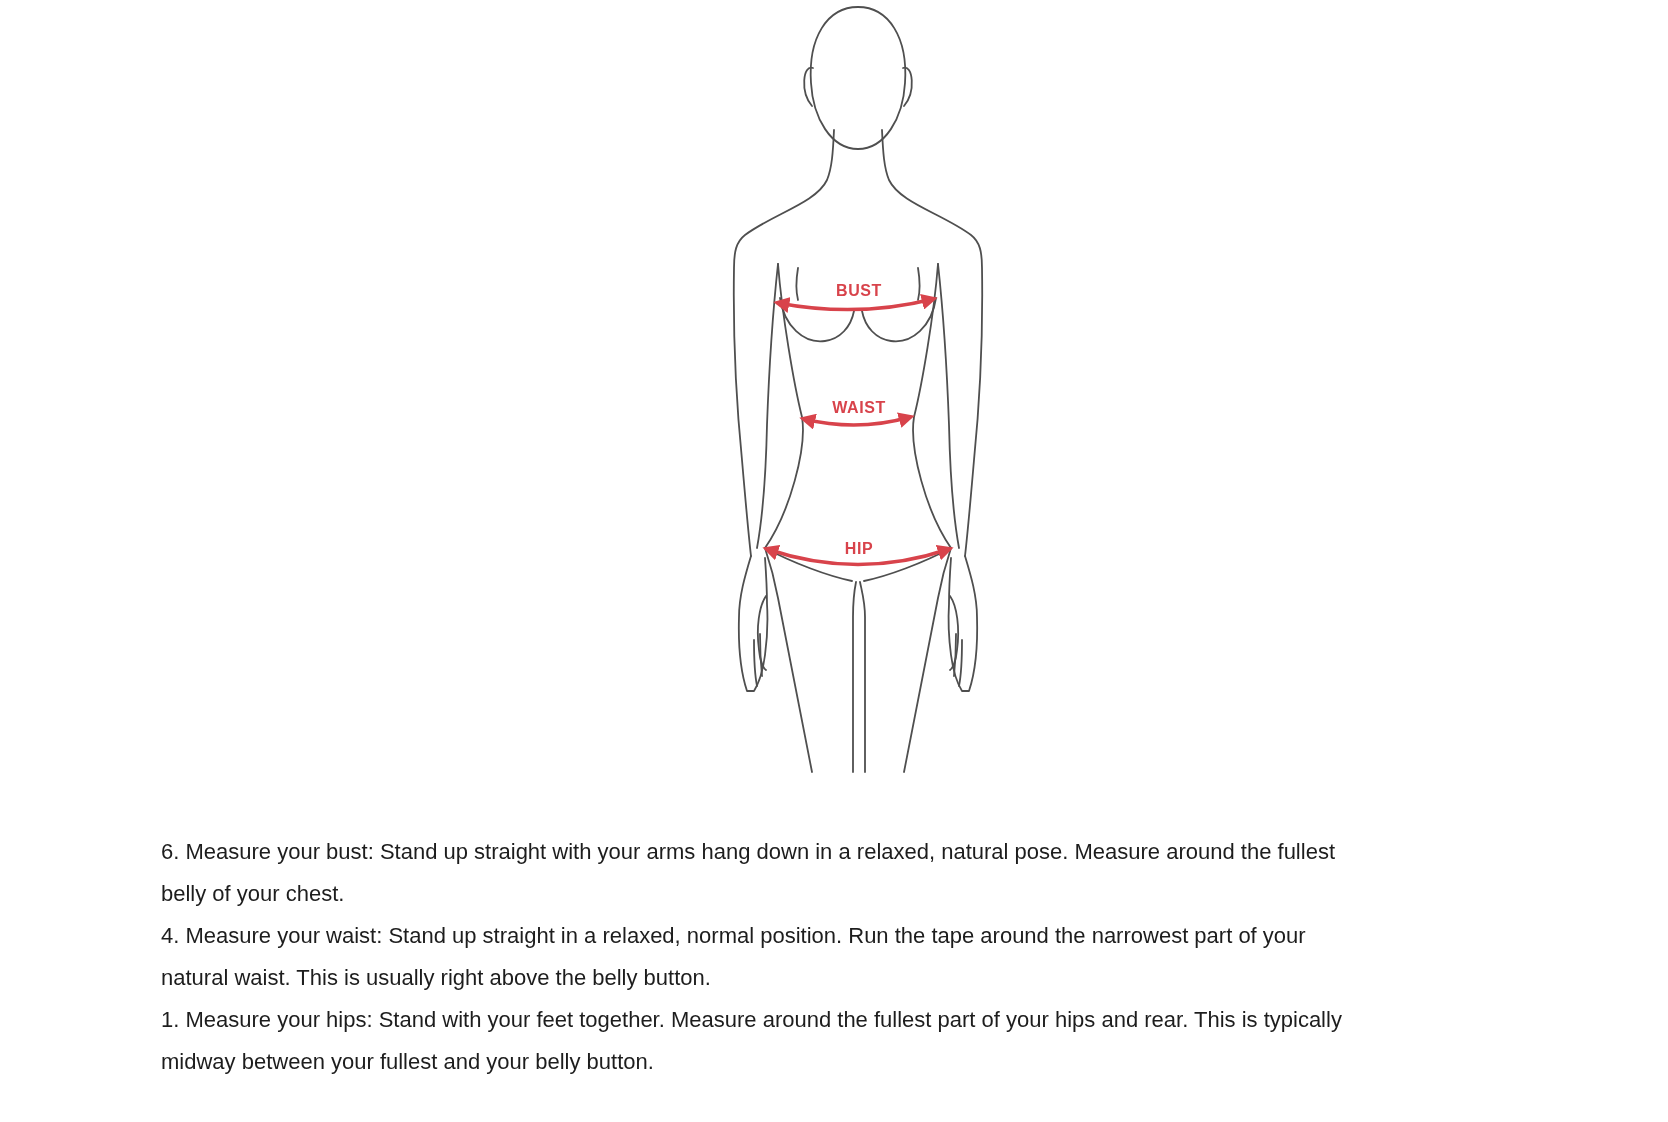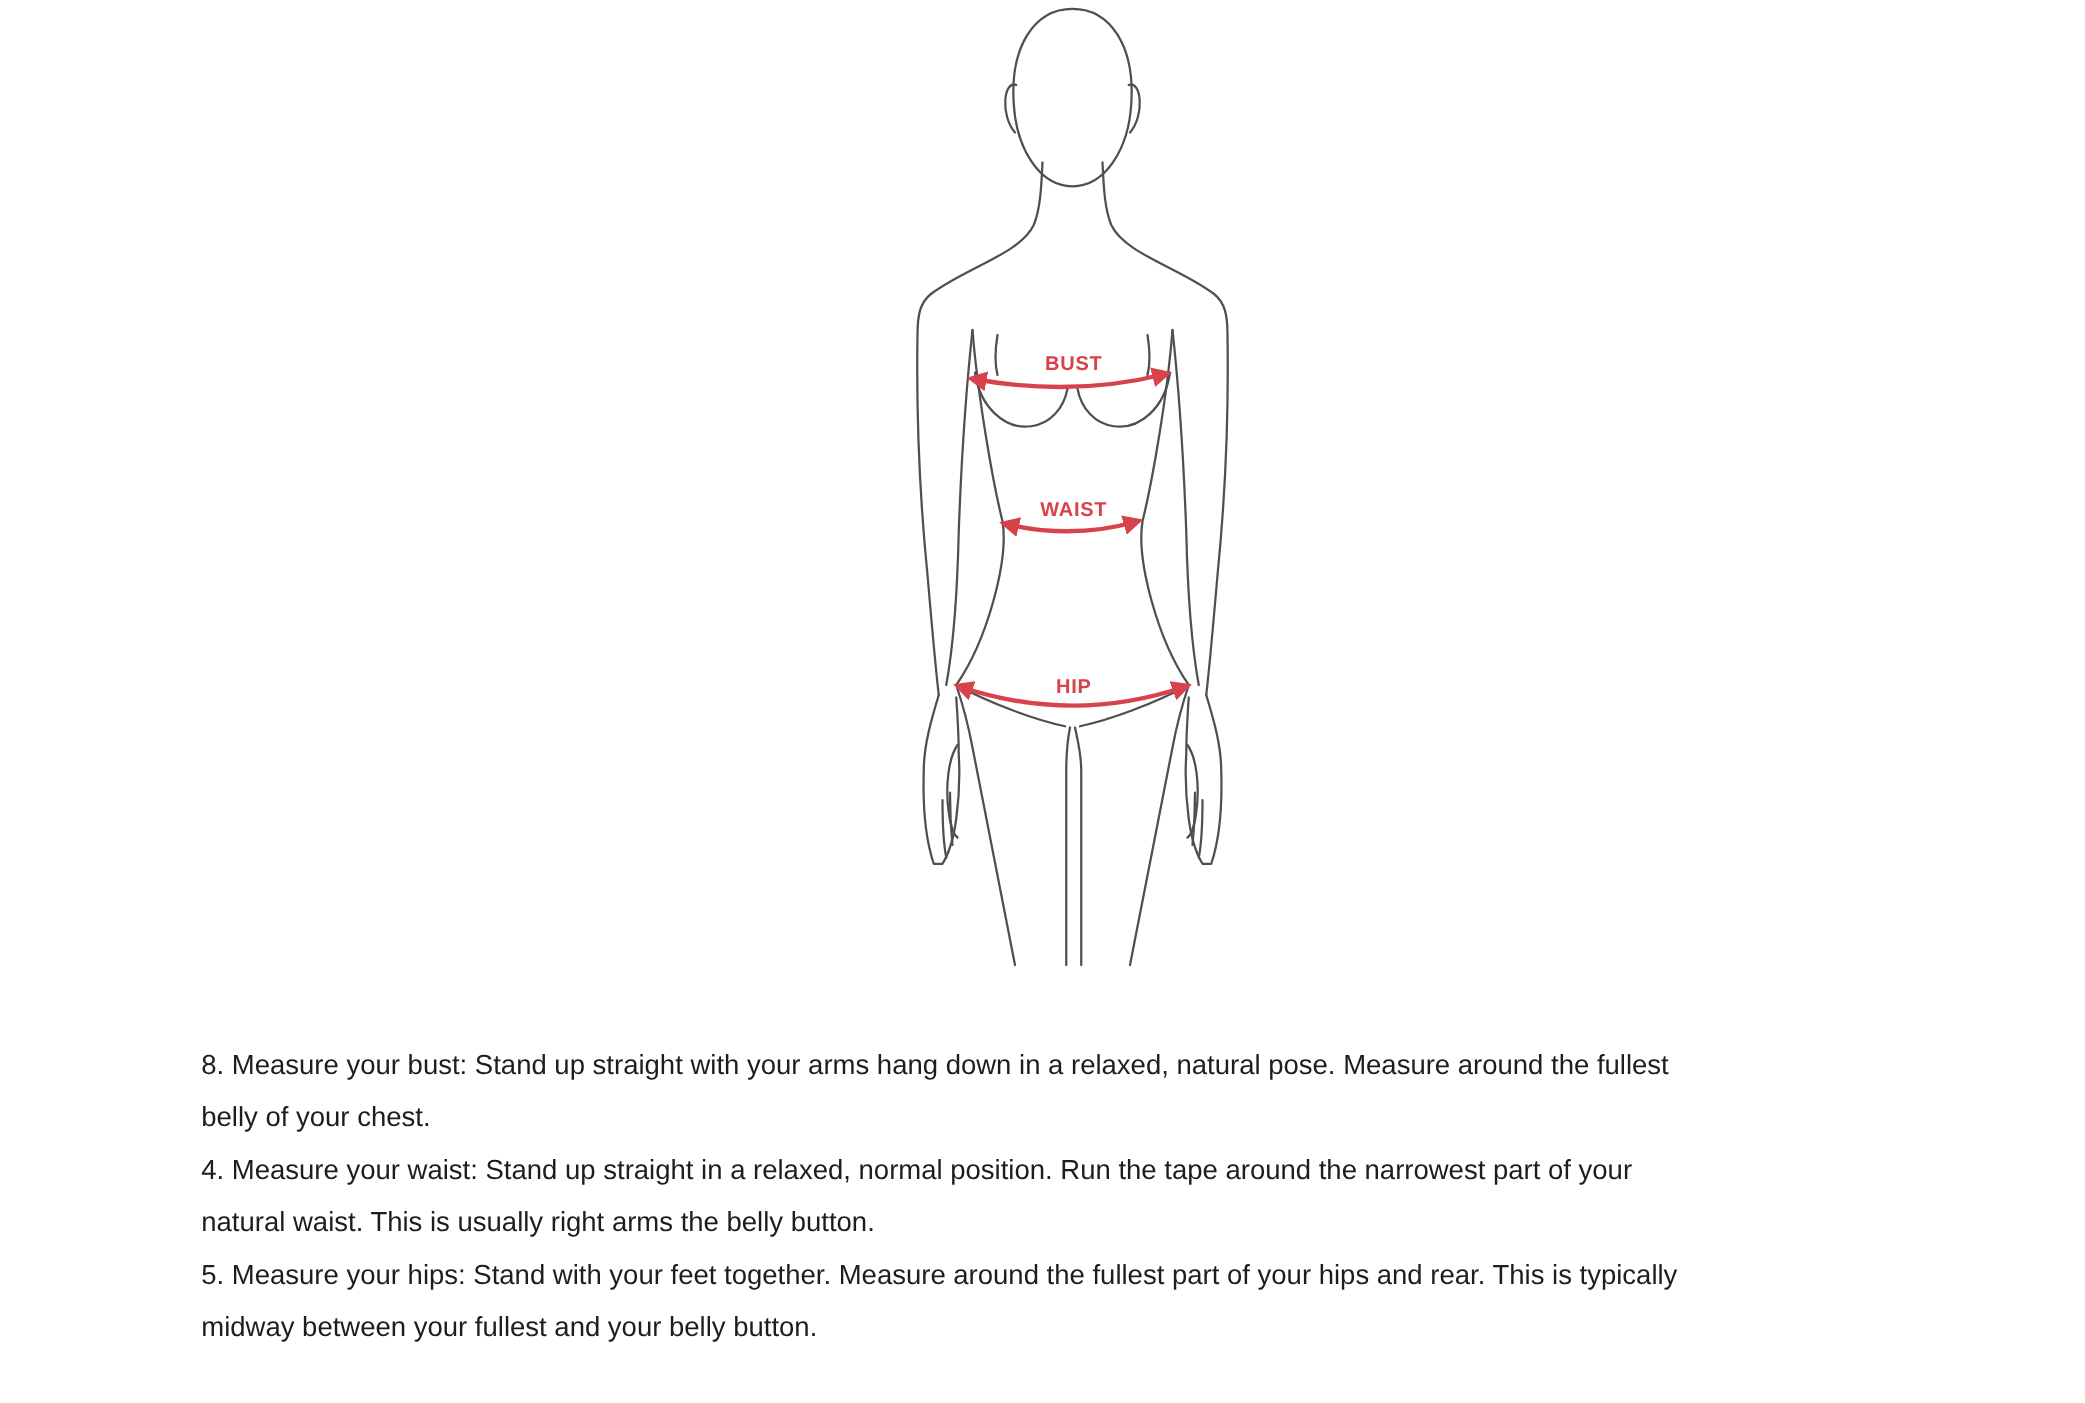--- a/index.html
+++ b/index.html
@@ -120,26 +120,26 @@
       <path class="measure-arc" marker-start="url(#arrowhead)" marker-end="url(#arrowhead)" d="M 739,549 Q 830,580 921,549"></path>
     </g>
 
     <text class="measure-label" x="831" y="296">BUST</text>
     <text class="measure-label" x="831" y="413">WAIST</text>
     <text class="measure-label" x="831" y="554">HIP</text>
   </svg>
 
   <div class="instructions">
     <div>
-      <div class="instr-line">8. Measure your bust: Stand up straight with your arms hang down in a relaxed, natural pose. Measure around the fullest</div>
+      <div class="instr-line">6. Measure your bust: Stand up straight with your arms hang down in a relaxed, natural pose. Measure around the fullest</div>
       <div class="instr-line">belly of your chest.</div>
     </div>
     <div>
       <div class="instr-line">4. Measure your waist: Stand up straight in a relaxed, normal position. Run the tape around the narrowest part of your</div>
-      <div class="instr-line">natural waist. This is usually right arms the belly button.</div>
+      <div class="instr-line">natural waist. This is usually right above the belly button.</div>
     </div>
     <div>
-      <div class="instr-line">5. Measure your hips: Stand with your feet together. Measure around the fullest part of your hips and rear. This is typically</div>
+      <div class="instr-line">1. Measure your hips: Stand with your feet together. Measure around the fullest part of your hips and rear. This is typically</div>
       <div class="instr-line">midway between your fullest and your belly button.</div>
     </div>
   </div>
 
 </div>
 
 </body></html>

